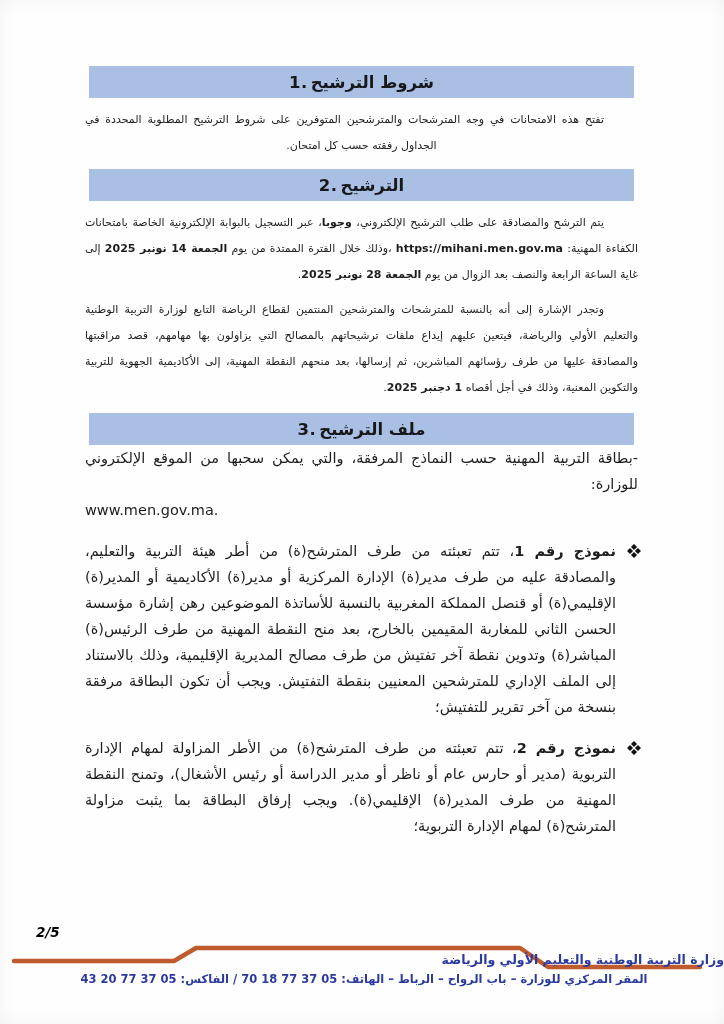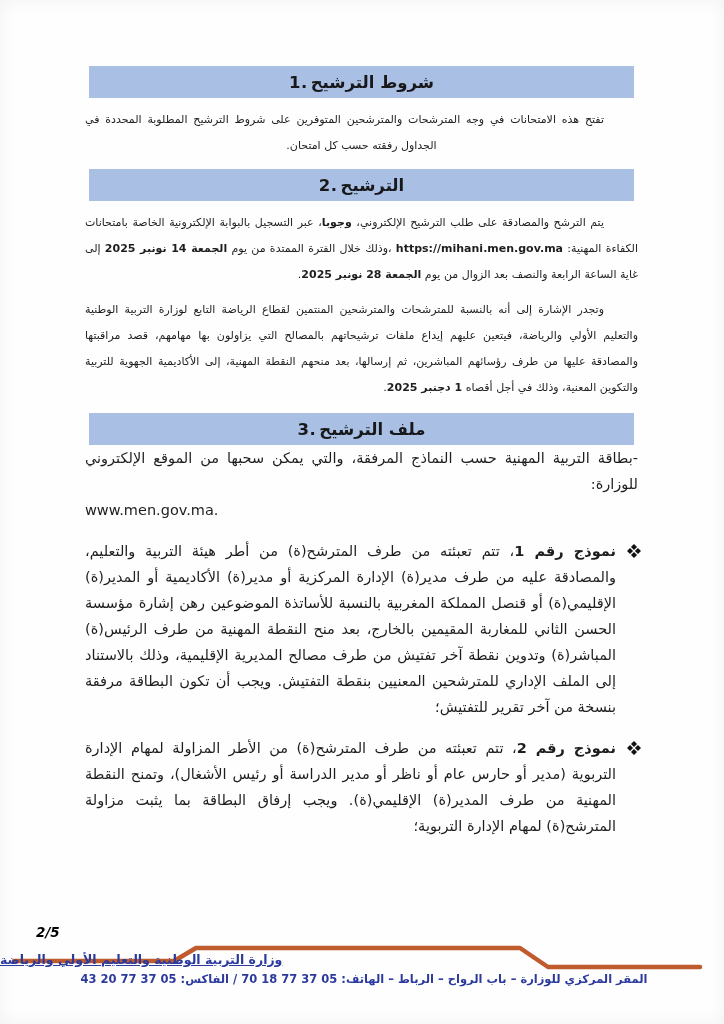--- a/index.html
+++ b/index.html
@@ -62,24 +62,23 @@
     pointer-events:none;
   }
   .page-num{
     position:absolute;left:36px;top:10px;
     font-size:13.5px;font-weight:bold;font-style:italic;
     color:#000000;
   }
   .rule{position:absolute;left:0;top:28px;width:724px;height:40px;}
   .f-ministry{
     position:absolute;left:0;right:0;top:38px;
-    text-align:left;direction:rtl;
+    text-align:right;direction:rtl;
     font-size:12.5px;font-weight:bold;
     color:var(--footer_text,#2b3a9c);
-    text-decoration:underline;
   }
   .f-address{
     position:absolute;left:4px;right:0;top:58px;
     text-align:center;direction:rtl;
     font-size:11.5px;font-weight:bold;
     color:var(--footer_text,#2b3a9c);
   }
 </style>
 </head>
 <body>

